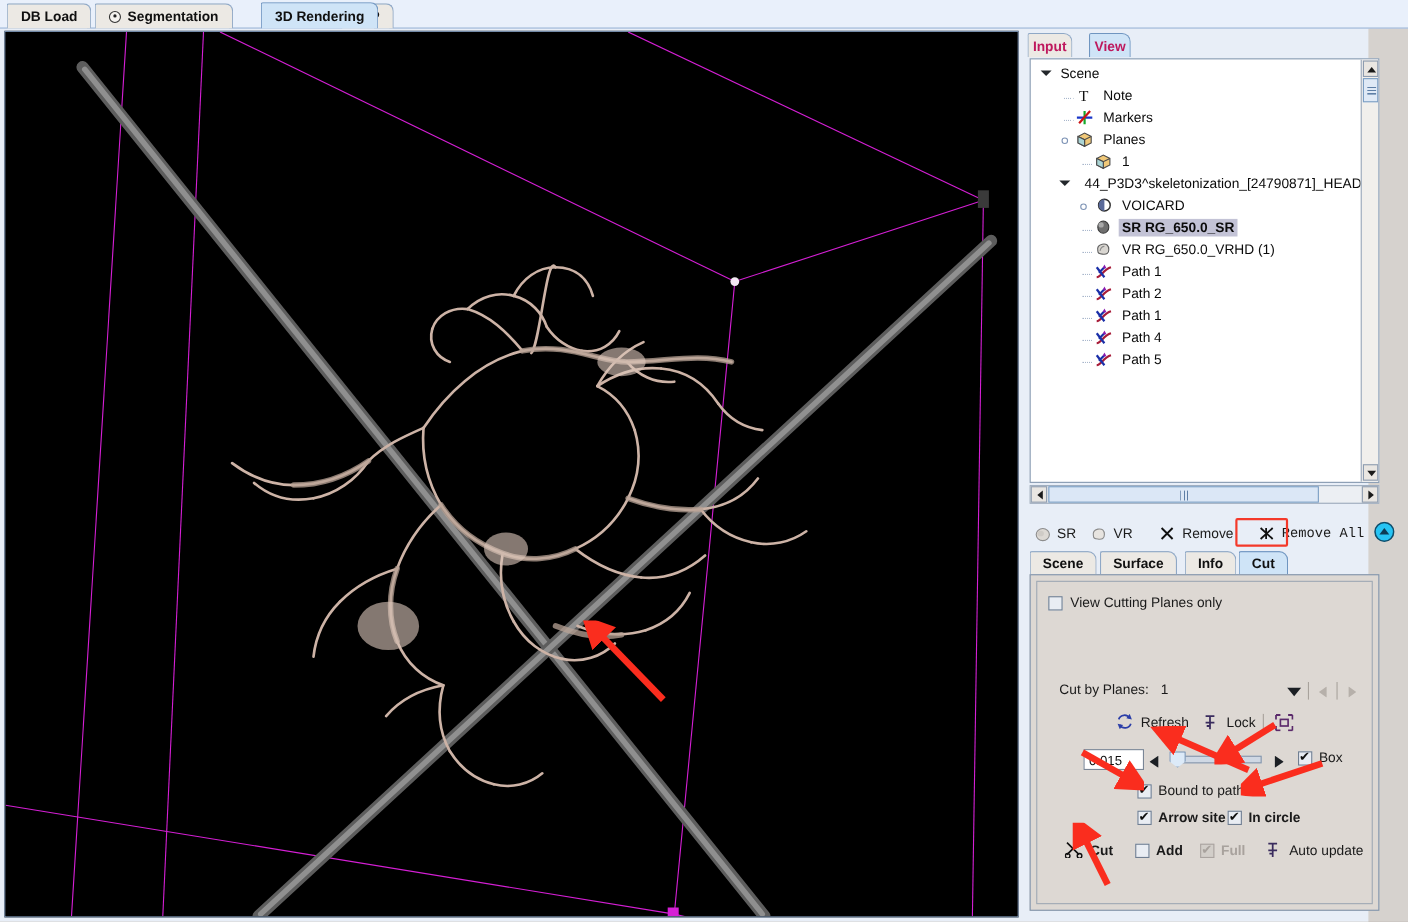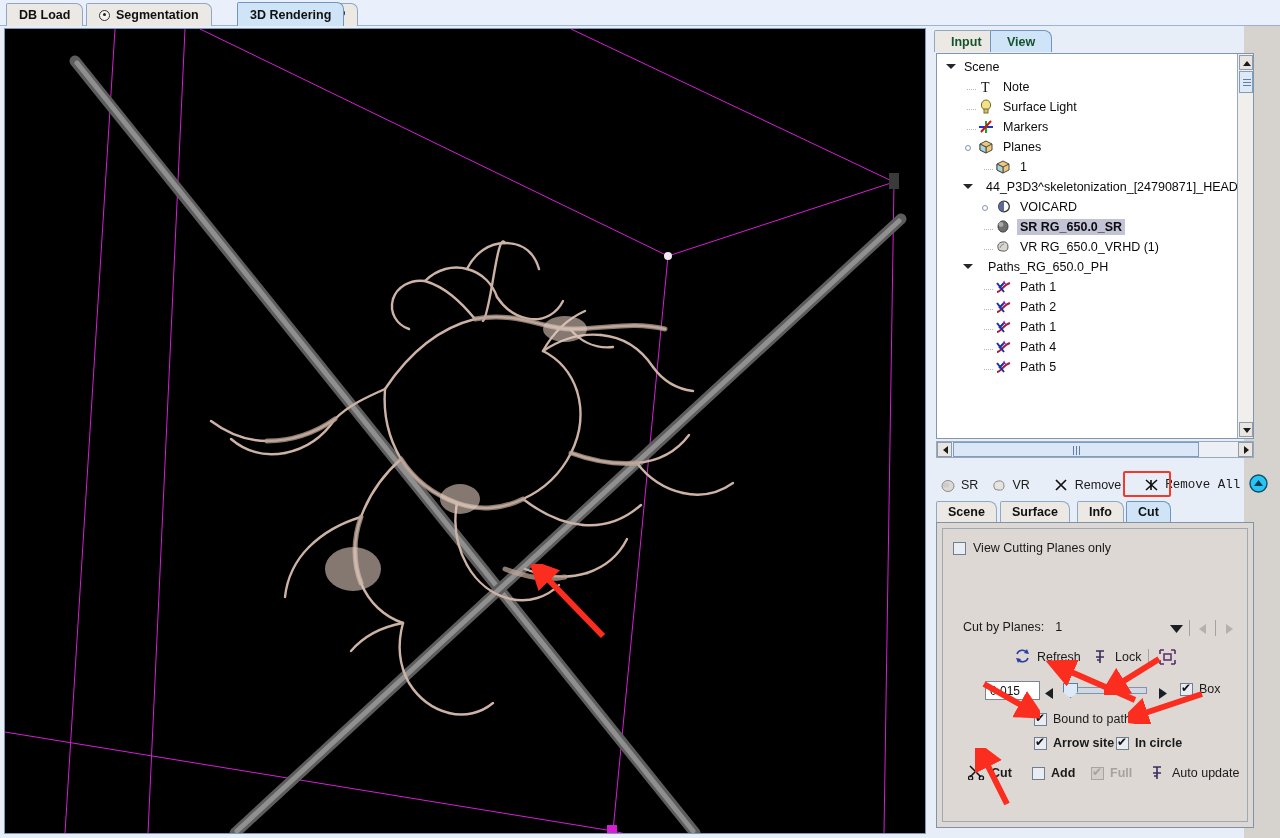--- a/index.html
+++ b/index.html
@@ -60,22 +60,22 @@
   }
   #gl { display:block; width: 920px; height: 804px; background:#000; }
 
   
   #right {
     position: absolute; left: 930px; top: 28px;
     width: 346px; height: 806px;
   }
   .rtab {
     position: absolute; top: 2px; height: 22px;
-    display: flex; align-items: center; padding: 0 16px;
-    font-size: 12.5px; font-weight: bold; color: #14532d;
+    display: flex; align-items: center; padding: 0 4px;
+    font-size: 12.5px; font-weight: bold; color: #be185d;
     background: #ece9e4;
     border: 1px solid #8fa8c6; border-bottom: none;
     border-radius: 2px 8px 0 0; cursor: default;
   }
   .rtab.active { background: #cfe4f7; border-color: #6f95c0; }
 
   #treebox {
     position: absolute; left: 6px; top: 25px;
     width: 318px; height: 386px;
     background: #fff;
@@ -335,30 +335,20 @@
             </span>
             <span class="ticon"><svg width="16" height="15" viewBox="0 0 16 15">
                 <text x="3" y="13" font-family="Liberation Serif, serif" font-size="14" fill="#111">T</text>
               </svg></span>
             <span class="lbl">Note</span>
           </div>
           <div class="tnode" style="padding-left: 25px;">
             <span class="tw">
               <span class="hline"></span>
             </span>
-            <span class="ticon"><svg width="16" height="15" viewBox="0 0 16 15">
-                <ellipse cx="8" cy="6" rx="4.6" ry="5" fill="#f2e28a" stroke="#7a6c22"></ellipse>
-                <rect x="6" y="10" width="4" height="4" fill="#cfc37d" stroke="#7a6c22"></rect>
-              </svg></span>
-            <span class="lbl">Surface Light</span>
-          </div>
-          <div class="tnode" style="padding-left: 25px;">
-            <span class="tw">
-              <span class="hline"></span>
-            </span>
             <span class="ticon"><svg width="17" height="15" viewBox="0 0 17 15">
                 <line x1="1" y1="8" x2="15" y2="8" stroke="#1a36c8" stroke-width="2"></line>
                 <line x1="8" y1="14" x2="8" y2="2" stroke="#15a82a" stroke-width="2"></line>
                 <line x1="3" y1="13" x2="13" y2="2" stroke="#cc1414" stroke-width="2"></line>
               </svg></span>
             <span class="lbl">Markers</span>
           </div>
           <div class="tnode" style="padding-left: 25px;">
             <span class="tw">
               <span class="hnode"></span>
@@ -410,27 +400,20 @@
           </div>
           <div class="tnode" style="padding-left: 42px;">
             <span class="tw">
               <span class="hline"></span>
             </span>
             <span class="ticon"><svg width="16" height="15" viewBox="0 0 16 15">
                 <path d="M3 9 Q2 4 7 3 Q13 2 13 8 Q13 13 7 12 Q3 12 3 9Z" fill="#d9d6d1" stroke="#5f5f5f"></path>
                 <path d="M5 9 Q6 5 9 5" stroke="#8d8d8d" fill="none"></path>
               </svg></span>
             <span class="lbl">VR RG_650.0_VRHD (1)</span>
-          </div>
-          <div class="tnode" style="padding-left: 25px;">
-            <span class="tw">
-              <span class="exp-tri"></span>
-            </span>
-            <span style="width: 2px;"></span>
-            <span class="lbl">Paths_RG_650.0_PH</span>
           </div>
           <div class="tnode" style="padding-left: 42px;">
             <span class="tw">
               <span class="hline"></span>
             </span>
             <span class="ticon"><svg width="17" height="15" viewBox="0 0 17 15">
                 <path d="M2 13 C6 13 8 6 15 4" stroke="#a81d3a" stroke-width="2" fill="none"></path>
                 <line x1="2" y1="4" x2="9" y2="13" stroke="#1a2fa8" stroke-width="2"></line>
                 <line x1="9" y1="4" x2="4" y2="9" stroke="#1a2fa8" stroke-width="2"></line>
                 <path d="M9 1.5 L11 5 L7.5 4.7 Z" fill="#8a1ab0"></path>

